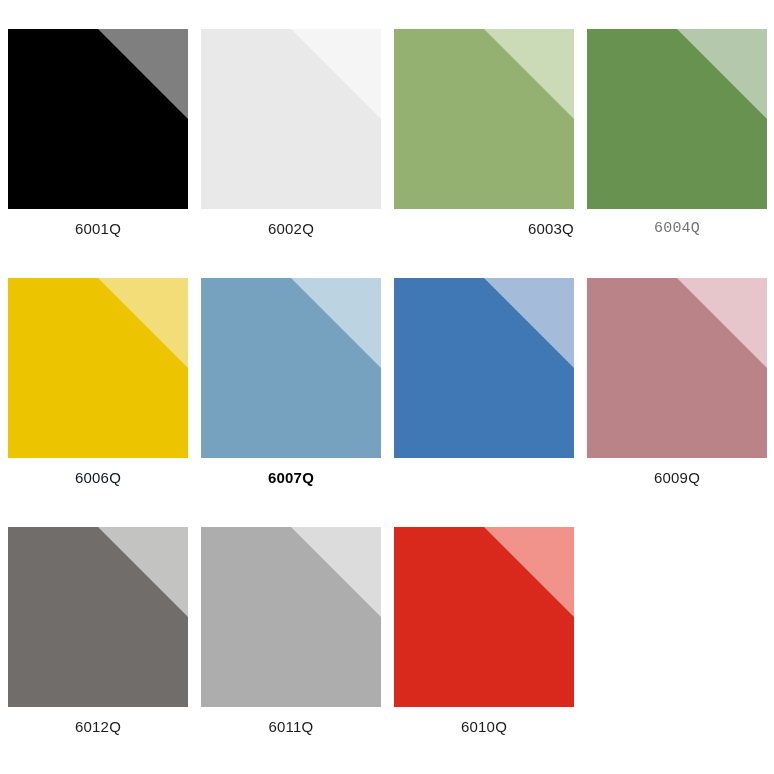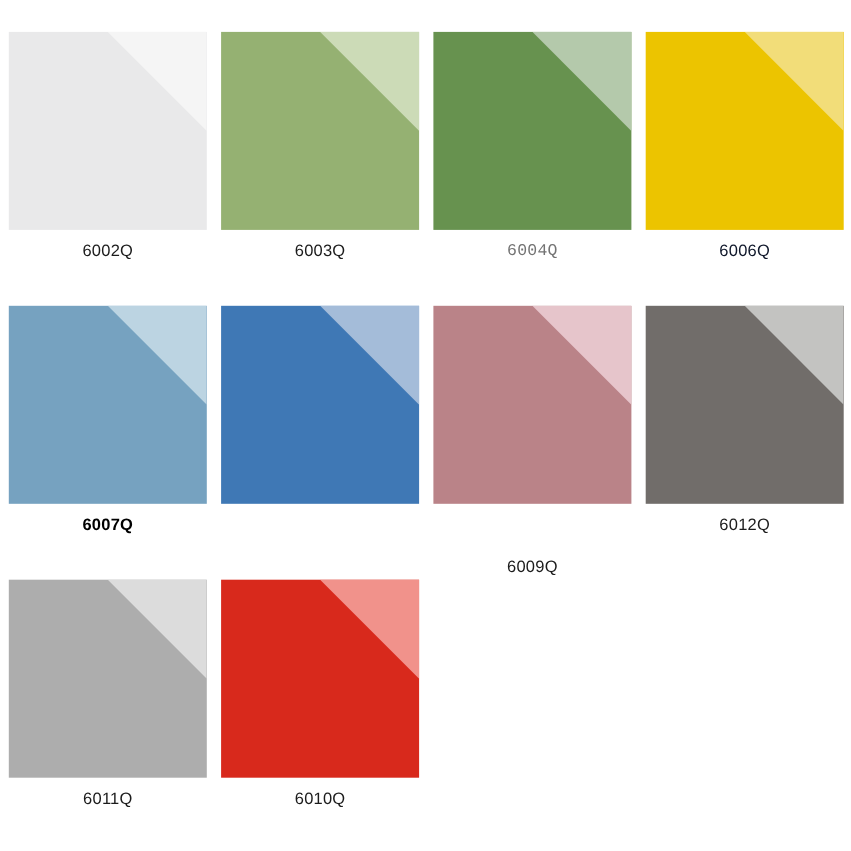--- a/index.html
+++ b/index.html
@@ -67,30 +67,36 @@
     color: #1c1c1c;
     letter-spacing: 0.2px;
     white-space: nowrap;
   }
 </style>
 </head>
 <body style="background: rgb(255, 255, 255);">
 
 <main id="swatch-grid">
     <div class="swatch-cell">
+      <div class="swatch-chip" style="background: rgb(0, 0, 0);">
+        <div class="swatch-highlight" style="background: rgb(128, 127, 128);"></div>
+      </div>
+      <div class="swatch-label" style="color: rgb(28, 28, 28);">6001Q</div>
+    </div>
+    <div class="swatch-cell">
       <div class="swatch-chip" style="background: rgb(233, 233, 234);">
         <div class="swatch-highlight" style="background: rgb(245, 245, 245);"></div>
       </div>
       <div class="swatch-label" style="color: rgb(28, 28, 28);">6002Q</div>
     </div>
     <div class="swatch-cell">
       <div class="swatch-chip" style="background: rgb(149, 177, 114);">
         <div class="swatch-highlight" style="background: rgb(204, 219, 183);"></div>
       </div>
-      <div class="swatch-label" style="color: rgb(28, 28, 28);">6003Q</div>
+      <div class="swatch-label" style="color: rgb(28, 28, 28); text-align: right;">6003Q</div>
     </div>
     <div class="swatch-cell">
       <div class="swatch-chip" style="background: rgb(103, 146, 79);">
         <div class="swatch-highlight" style="background: rgb(180, 201, 171);"></div>
       </div>
       <div class="swatch-label" style="color: #737373; font-family: Liberation Mono, monospace;">6004Q</div>
     </div>
     <div class="swatch-cell">
       <div class="swatch-chip" style="background: rgb(236, 196, 0);">
         <div class="swatch-highlight" style="background: rgb(242, 221, 121);"></div>
@@ -105,21 +111,21 @@
     </div>
     <div class="swatch-cell">
       <div class="swatch-chip" style="background: rgb(63, 120, 181);">
         <div class="swatch-highlight" style="background: rgb(164, 188, 217);"></div>
       </div>
     </div>
     <div class="swatch-cell">
       <div class="swatch-chip" style="background: rgb(186, 131, 136);">
         <div class="swatch-highlight" style="background: rgb(230, 197, 203);"></div>
       </div>
-      <div class="swatch-label" style="color: rgb(28, 28, 28); margin-top: 38px;">6009Q</div>
+      <div class="swatch-label" style="color: rgb(28, 28, 28);">6009Q</div>
     </div>
     <div class="swatch-cell">
       <div class="swatch-chip" style="background: rgb(113, 109, 106);">
         <div class="swatch-highlight" style="background: rgb(195, 195, 193);"></div>
       </div>
       <div class="swatch-label" style="color: rgb(28, 28, 28);">6012Q</div>
     </div>
     <div class="swatch-cell">
       <div class="swatch-chip" style="background: rgb(173, 173, 173);">
         <div class="swatch-highlight" style="background: rgb(220, 220, 220);"></div>

